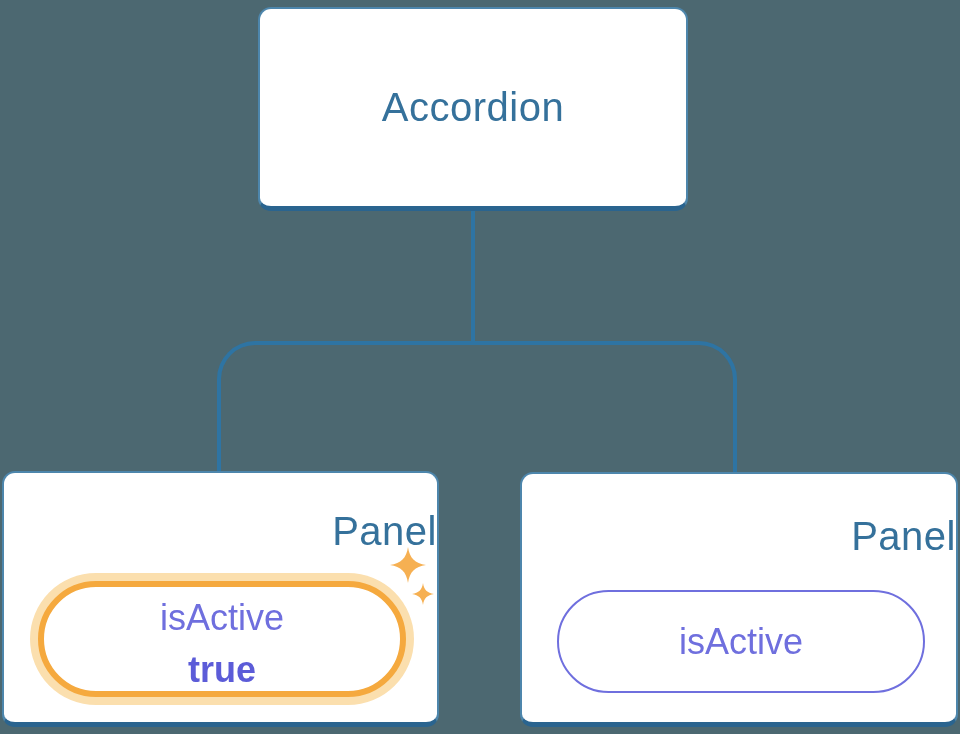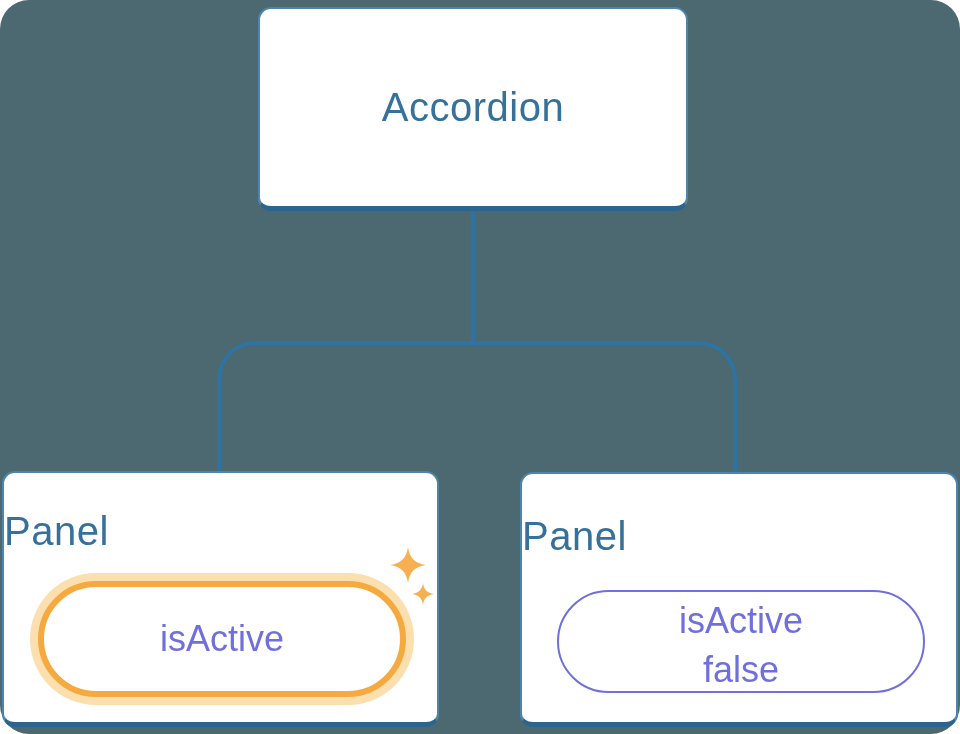--- a/index.html
+++ b/index.html
@@ -17,21 +17,20 @@
   }
   * { margin: 0; padding: 0; box-sizing: border-box; }
   html, body { width: 960px; height: 734px; overflow: hidden; }
   body { font-family: "Liberation Sans", sans-serif; }
 
   .stage {
     position: relative;
     width: 960px;
     height: 734px;
     background: var(--background);
-    border-radius: 29px;
   }
 
   .card {
     position: absolute;
     background: var(--card-background);
     border: 2px solid var(--card-border);
     border-bottom: 5px solid var(--card-border-bottom);
     border-radius: 13px;
   }
 
@@ -64,21 +63,21 @@
     border-right: 4px solid var(--connector);
     border-radius: 38px 38px 0 0;
   }
 
   .panel-left  { left: 2px;   top: 471px; width: 437px; height: 256px; }
   .panel-right { left: 520px; top: 472px; width: 438px; height: 255px; }
 
   .panel-title {
     position: absolute;
     left: 0; width: 100%;
-    text-align: left;
+    text-align: right;
     color: var(--heading);
     font-size: 40px;
     font-weight: 500;
     letter-spacing: 0.5px;
   }
   .panel-left  .panel-title { top: 36px; }
   .panel-right .panel-title { top: 40px; }
 
   .pill {
     position: absolute;
@@ -130,31 +129,31 @@
   </div>
 
   <div class="stem"></div>
   <div class="branch"></div>
 
   <div class="card panel-left">
     <div class="panel-title">Panel</div>
     <div class="pill pill-active">
       <div class="pill-cell name">isActive</div>
       <div class="pill-divider"></div>
+      <div class="pill-cell value">true</div>
     </div>
     <svg class="sparkle sparkle-large" viewBox="0 0 24 24">
       <path d="M12 0 C13.1 7.4 16.6 10.9 24 12 C16.6 13.1 13.1 16.6 12 24 C10.9 16.6 7.4 13.1 0 12 C7.4 10.9 10.9 7.4 12 0 Z"></path>
     </svg>
     <svg class="sparkle sparkle-small" viewBox="0 0 24 24">
       <path d="M12 0 C13.1 7.4 16.6 10.9 24 12 C16.6 13.1 13.1 16.6 12 24 C10.9 16.6 7.4 13.1 0 12 C7.4 10.9 10.9 7.4 12 0 Z"></path>
     </svg>
   </div>
 
   <div class="card panel-right">
     <div class="panel-title">Panel</div>
     <div class="pill pill-inactive">
       <div class="pill-cell name">isActive</div>
       <div class="pill-divider"></div>
-      <div class="pill-cell value">false</div>
     </div>
   </div>
 
 </div>
 
 </body></html>

